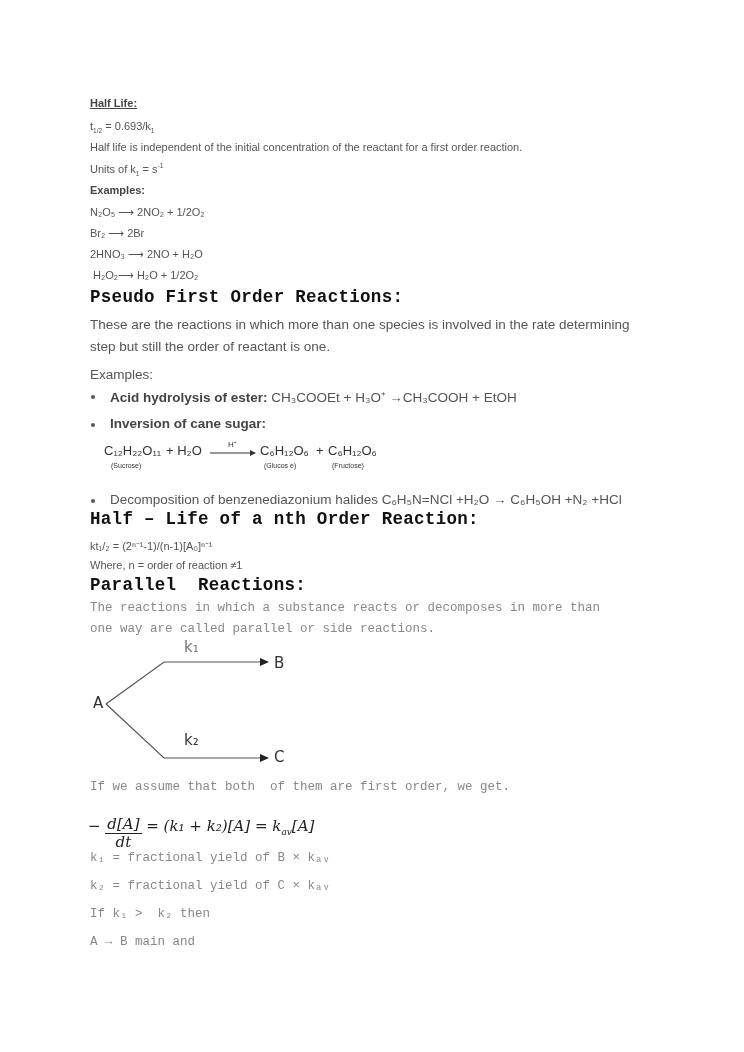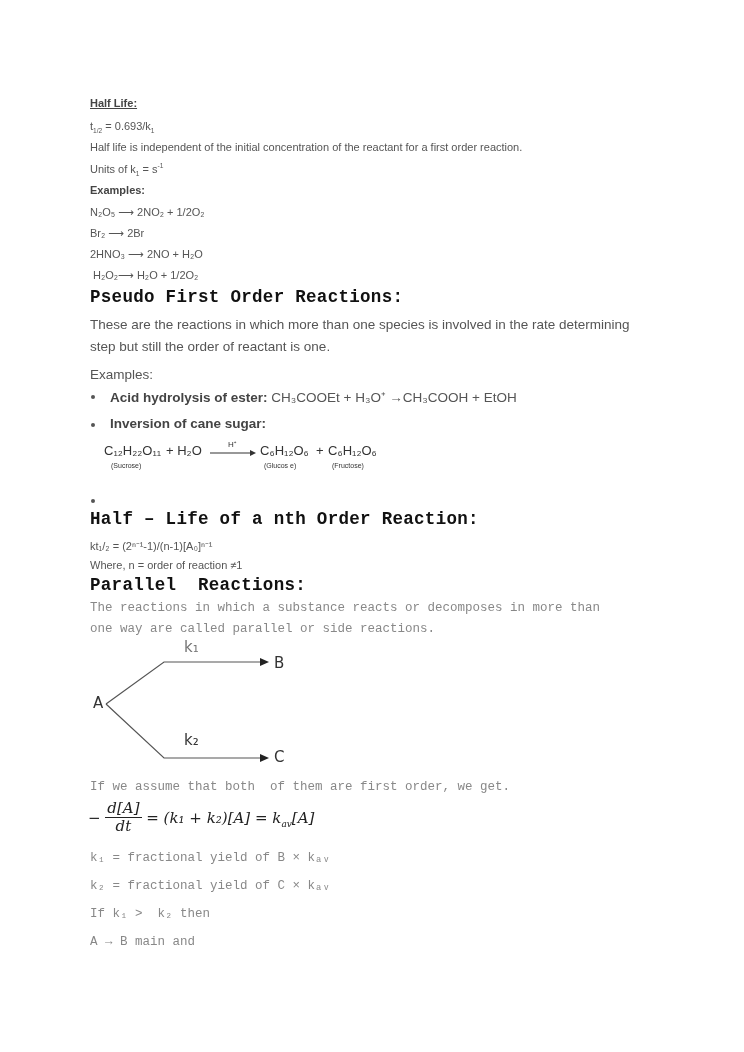--- a/index.html
+++ b/index.html
@@ -10,21 +10,21 @@
   .sm { font-size: 11px; }
   .md { font-size: 13.5px; color: #555; }
   .h-mono { font-family: "Liberation Mono", monospace; font-weight: bold; font-size: 17.5px; color: #111; letter-spacing: 0.3px; }
   .mono-body { font-family: "Liberation Mono", monospace; font-size: 12.5px; color: #888; }
   .bold { font-weight: bold; }
   .u { text-decoration: underline; }
   sub, sup { font-size: 60%; line-height: 0; }
   .bullet { position: absolute; width: 4px; height: 4px; border-radius: 50%; background: #555; }
   .serif-math { font-family: "DejaVu Serif", serif; font-style: italic; color: #222; font-size: 15px; }
   .frac { display: inline-block; vertical-align: middle; text-align: center; }
-  .frac .num { display: block; border-bottom: 1px solid #222; padding: 0 2px; line-height: 17px; }
+  .frac .num { display: block; border-bottom: 1px solid #222; padding: 0 2px; line-height: 17px; margin-top: 16px; }
   .frac .den { display: block; line-height: 17px; }
 </style>
 </head>
 <body>
 
 <div class="page">
 
   <div class="abs sans sm bold u" style="left:90px;top:97px;color:#444;">Half Life:</div>
 
   <div class="abs sans sm" style="left:90px;top:120px;">
@@ -69,20 +69,21 @@
     </svg>
     <span class="abs" style="left:156px;top:2px;font-size:13px;">C₆H₁₂O₆</span>
     <span class="abs" style="left:212px;top:2px;font-size:13px;">+</span>
     <span class="abs" style="left:224px;top:2px;font-size:13px;">C₆H₁₂O₆</span>
     <span class="abs" style="left:7px;top:21px;font-size:7px;">(Sucrose)</span>
     <span class="abs" style="left:160px;top:21px;font-size:7px;">(Glucos e)</span>
     <span class="abs" style="left:228px;top:21px;font-size:7px;">(Fructose)</span>
   </div>
 
   <div class="bullet" style="left:91px;top:499px;"></div>
+  <div class="abs sans md" style="left:110px;top:492px;">Decomposition of benzenediazonium halides C₆H₅N=NCl +H₂O → C₆H₅OH +N₂ +HCl</div>
 
   <div class="abs h-mono" style="left:90px;top:509px;">Half – Life of a nth Order Reaction:</div>
   <div class="abs sans sm" style="left:90px;top:538px;">kt₁/₂ =  (2ⁿ⁻¹-1)/(n-1)[A₀]ⁿ⁻¹</div>
   <div class="abs sans sm" style="left:90px;top:559px;">Where, n = order of reaction ≠1</div>
 
   <div class="abs h-mono" style="left:90px;top:575px;white-space:pre;">Parallel  Reactions:</div>
   <div class="abs mono-body" style="left:90px;top:601px;">The reactions in which a substance reacts or decomposes in more than</div>
   <div class="abs mono-body" style="left:90px;top:622px;">one way are called parallel or side reactions.</div>
 
   <div class="abs" style="left:88px;top:638px;width:220px;height:130px;">

